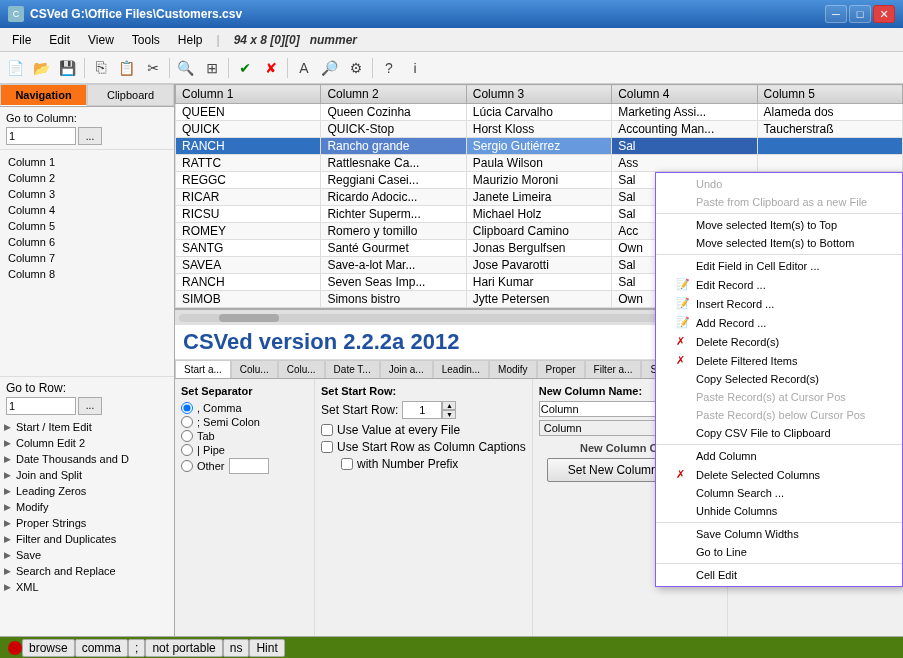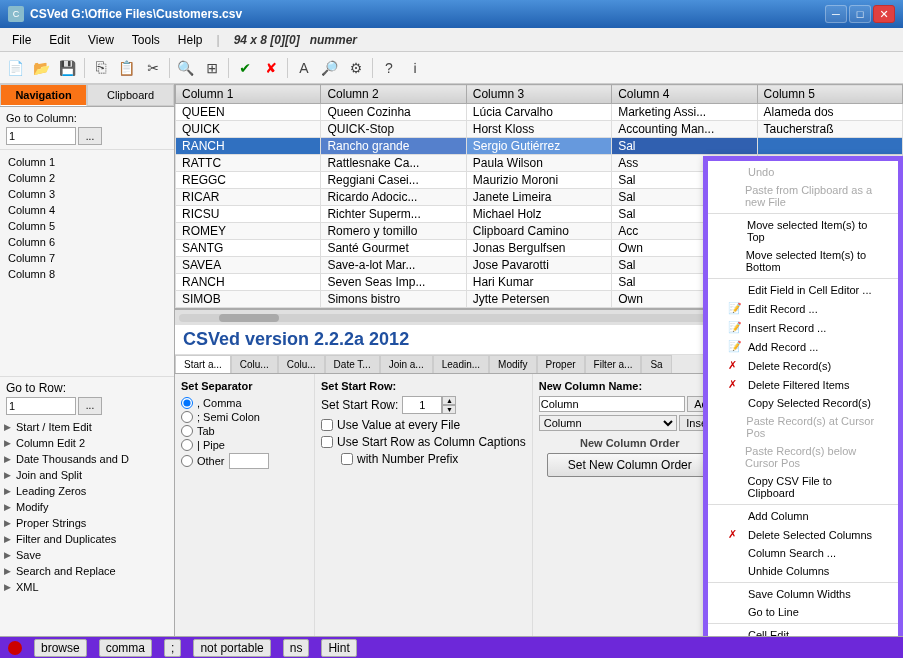--- a/index.html
+++ b/index.html
@@ -133,63 +133,63 @@
       cursor: pointer;
       font-size: 12px;
       border-radius: 2px;
       width: calc(100% - 16px);
     }
 
     
     .context-menu {
       position: absolute;
       right: 0;
-      top: 72px;
-      width: 200px;
+      top: 88px;
+      width: 248px;
       background: #fff;
-      border: 5px solid #8b5cf6;
+      border: 1px solid #8b5cf6;
       box-shadow: 2px 2px 8px rgba(0,0,0,0.3);
       z-index: 100;
       padding: 2px 0;
     }
     .ctx-item {
       padding: 3px 20px;
       cursor: pointer;
       font-size: 11px;
       display: flex;
       align-items: center;
       gap: 6px;
     }
     .ctx-item.disabled { color: #aaa; cursor: default; }
     .ctx-sep { height: 1px; background: #ddd; margin: 2px 0; }
     .ctx-icon { width: 14px; font-size: 11px; }
     .ctx-icon.red { color: #cc0000; }
 
     
     .status-bar {
       height: 22px;
-      background: #6d28d9;
+      background: #4d7c0f;
       border-top: 1px solid #aaa;
       display: flex;
       align-items: center;
       padding: 0 8px;
-      gap: 12px;
+      gap: 0;
       font-size: 11px;
     }
     .status-indicator { width: 14px; height: 14px; border-radius: 50%; background: #cc0000; }
     .status-item { padding: 1px 6px; background: #e8e8e8; border: 1px solid #aaa; border-radius: 2px; }
 
     
     .horizontal-scroll { height: 16px; background: #e0e0e0; border-top: 1px solid #aaa; display: flex; align-items: center; }
     .scroll-track { flex: 1; height: 8px; background: #d0d0d0; border-radius: 4px; margin: 0 4px; position: relative; }
     .scroll-thumb { width: 60px; height: 8px; background: #aaa; border-radius: 4px; left: 40px; position: absolute; }
 
     
     .csved-header { background: #fff; padding: 4px 8px; border-bottom: 1px solid #ddd; }
-    .csved-title { font-size: 18px; font-weight: bold; color: #2050a0; }
+    .csved-title { font-size: 22px; font-weight: bold; color: #2050a0; }
   </style>
 </head>
 <body>
 
 <div class="title-bar">
   <div class="title-bar-left">
     <div class="title-bar-icon">C</div>
     <span class="title-bar-text">CSVed G:\Office Files\Customers.csv</span>
   </div>
   <div class="title-bar-controls">

